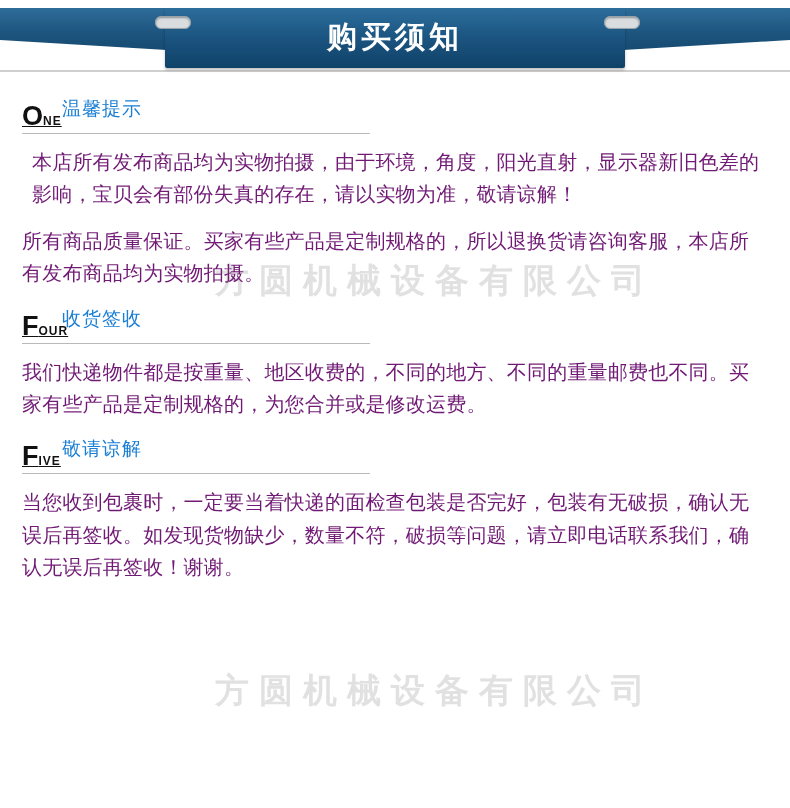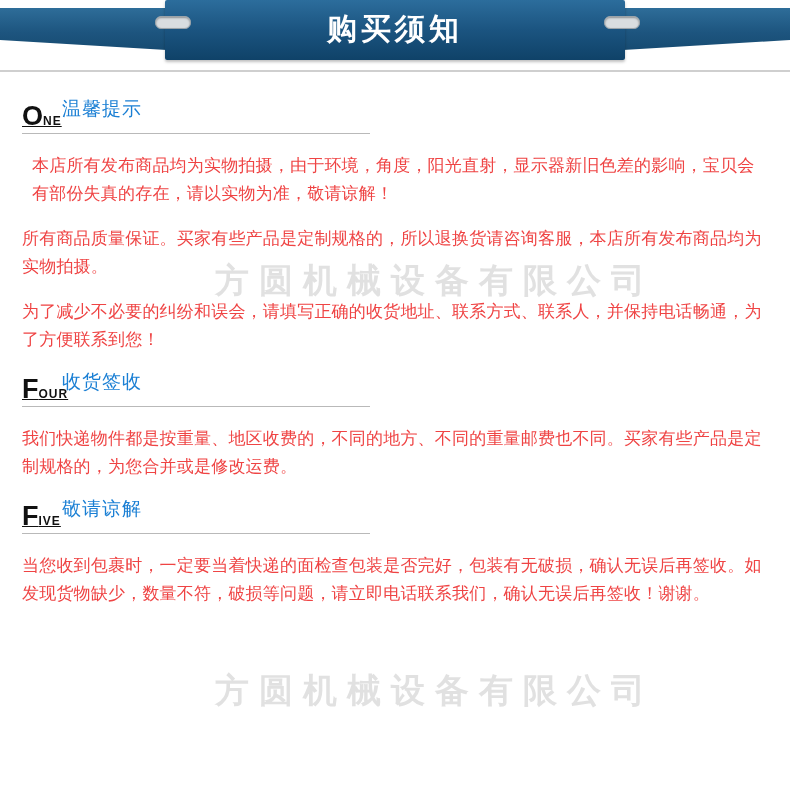--- a/index.html
+++ b/index.html
@@ -33,21 +33,21 @@
     left: 0;
     clip-path: polygon(0 0, 200px 0, 200px 44px, 0 32px);
   }
   .banner-side.right {
     right: 0;
     clip-path: polygon(0 0, 200px 0, 200px 32px, 0 44px);
   }
   .banner-center {
     position: absolute;
     left: 165px;
-    top: 0;
+    top: 8px;
     width: 460px;
     height: 60px;
     background: linear-gradient(to bottom, #2c6d9c 0%, #1b5480 50%, #0f4268 100%);
     border-radius: 2px;
     box-shadow: 0 2px 3px rgba(0,0,0,0.25);
   }
   .banner-title {
     position: absolute;
     left: 0;
     top: 0;
@@ -142,24 +142,24 @@
   }
   .sec-rule {
     position: absolute;
     left: 0;
     bottom: 0;
     width: 348px;
     height: 1px;
     background: #b9b9b9;
   }
   .sec-body {
-    margin-top: 18px;
-    font-size: 17px;
+    margin-top: 12px;
+    font-size: 20px;
     line-height: 1.62;
-    color: #ef4444;
+    color: #701a75;
     letter-spacing: 0.2px;
   }
   .sec-body.indent { padding-left: 10px; }
 </style>
 </head>
 <body>
 
 <div class="banner">
   <div class="banner-side left"></div>
   <div class="banner-side right"></div>
@@ -185,21 +185,20 @@
       <div class="sec-rule"></div>
     </div>
     <div class="sec-body indent">本店所有发布商品均为实物拍摄，由于环境，角度，阳光直射，显示器新旧色差的影响，宝贝会有部份失真的存在，请以实物为准，敬请谅解！</div>
   </div>
 
   <div class="section">
     <div class="sec-body">所有商品质量保证。买家有些产品是定制规格的，所以退换货请咨询客服，本店所有发布商品均为实物拍摄。</div>
   </div>
 
   <div class="section">
-    <div class="sec-body">为了减少不必要的纠纷和误会，请填写正确的收货地址、联系方式、联系人，并保持电话畅通，为了方便联系到您！</div>
   </div>
 
   <div class="section">
     <div class="sec-head">
       <div class="ordinal">
         <span class="big">F</span><span class="small">OUR</span>
       </div>
       <div class="sec-title">收货签收</div>
       <div class="sec-rule"></div>
     </div>

